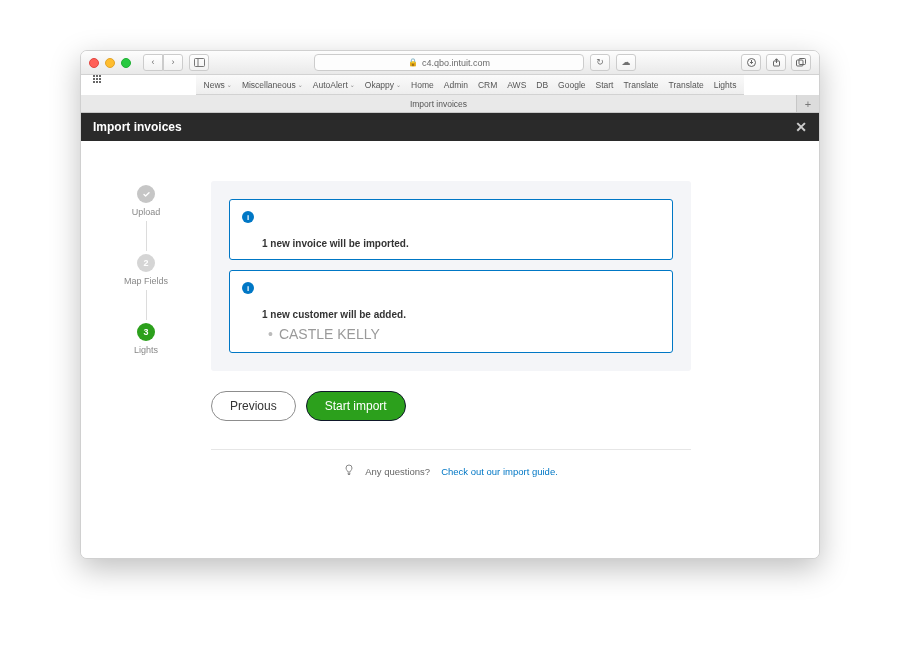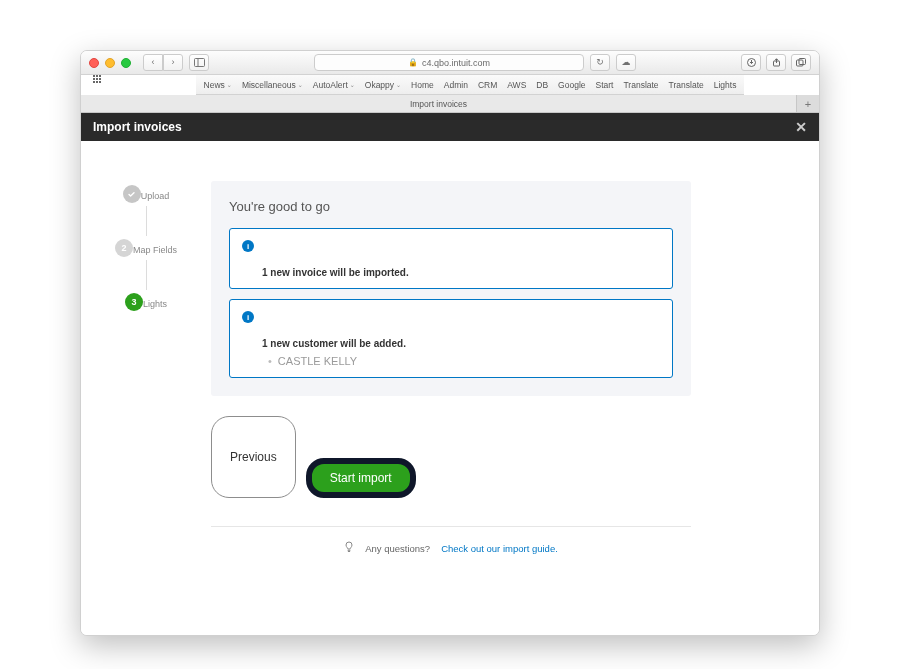--- a/index.html
+++ b/index.html
@@ -139,21 +139,21 @@
   }
 
   
   .stepper{
     width:70px;
     display:flex;
     flex-direction:column;
     align-items:center;
     padding-top:4px;
   }
-  .step{display:flex;align-items:center;}
+  .step{display:flex;flex-direction:column;align-items:center;}
   .step-circle{
     width:18px;height:18px;border-radius:50%;
     display:flex;align-items:center;justify-content:center;
     font-size:9px;font-weight:600;color:#fff;
   }
   .step-circle.done{background:#c6c6c6;}
   .step-circle.disabled{background:#d5d5d5;}
   .step-circle.active{background:#2ca01c;}
   .step-label{font-size:9px;color:#888;margin-top:4px;text-align:center;line-height:1.2;}
   .step-line{width:1px;height:30px;background:#dcdcdc;margin:3px 0;}
@@ -182,33 +182,33 @@
   .info-icon{
     width:12px;height:12px;border-radius:50%;
     background:#0077c5;color:#fff;
     font-size:8px;font-weight:700;
     display:flex;align-items:center;justify-content:center;
     flex:0 0 auto;
     margin-top:1px;
   }
   .info-body{flex:1;margin-top:28px;}
   .info-body strong{font-weight:600;}
-  .sublist{list-style:none;margin-top:6px;padding-left:6px;font-size:11px;color:#9a9a9a;}
+  .sublist{list-style:none;margin-top:6px;padding-left:6px;font-size:14px;color:#9a9a9a;}
   .sublist li::before{content:"•";color:#bbb;margin-right:6px;}
 
   .actions{display:flex;gap:10px;margin-top:20px;}
   .btn{
     padding:7px 18px;
     border-radius:18px;
     font-size:12px;
     font-weight:500;
     cursor:pointer;
   }
   .btn-prev{background:#fff;border:1px solid #8d8d8d;color:#333;}
-  .btn-start{background:#2ca01c;border:6px solid #0f172a;color:#fff;margin-top:42px;}
+  .btn-start{background:#2ca01c;border:1px solid #0f172a;color:#fff;}
 
   .divider{height:1px;background:#e6e6e6;margin:28px 0 14px 0;}
   .help{
     text-align:center;font-size:9.5px;color:#666;
     display:flex;align-items:center;justify-content:center;gap:11px;
   }
   .help a{color:#0077c5;text-decoration:none;}
   .bulb{color:#888;font-size:11px;}
 
 </style>
@@ -325,21 +325,20 @@
       </div>
       <div class="step-line"></div>
       <div class="step">
         <div class="step-circle active">3</div>
         <div class="step-label">Lights</div>
       </div>
     </div>
 
     <div class="content">
       <div class="panel">
-        <div class="panel-title">You're good to go</div>
 
         <div class="info-box">
           <div class="info-icon">i</div>
           <div class="info-body">
             <strong>1 new invoice will be imported.</strong>
           </div>
         </div>
 
         <div class="info-box">
           <div class="info-icon">i</div>

